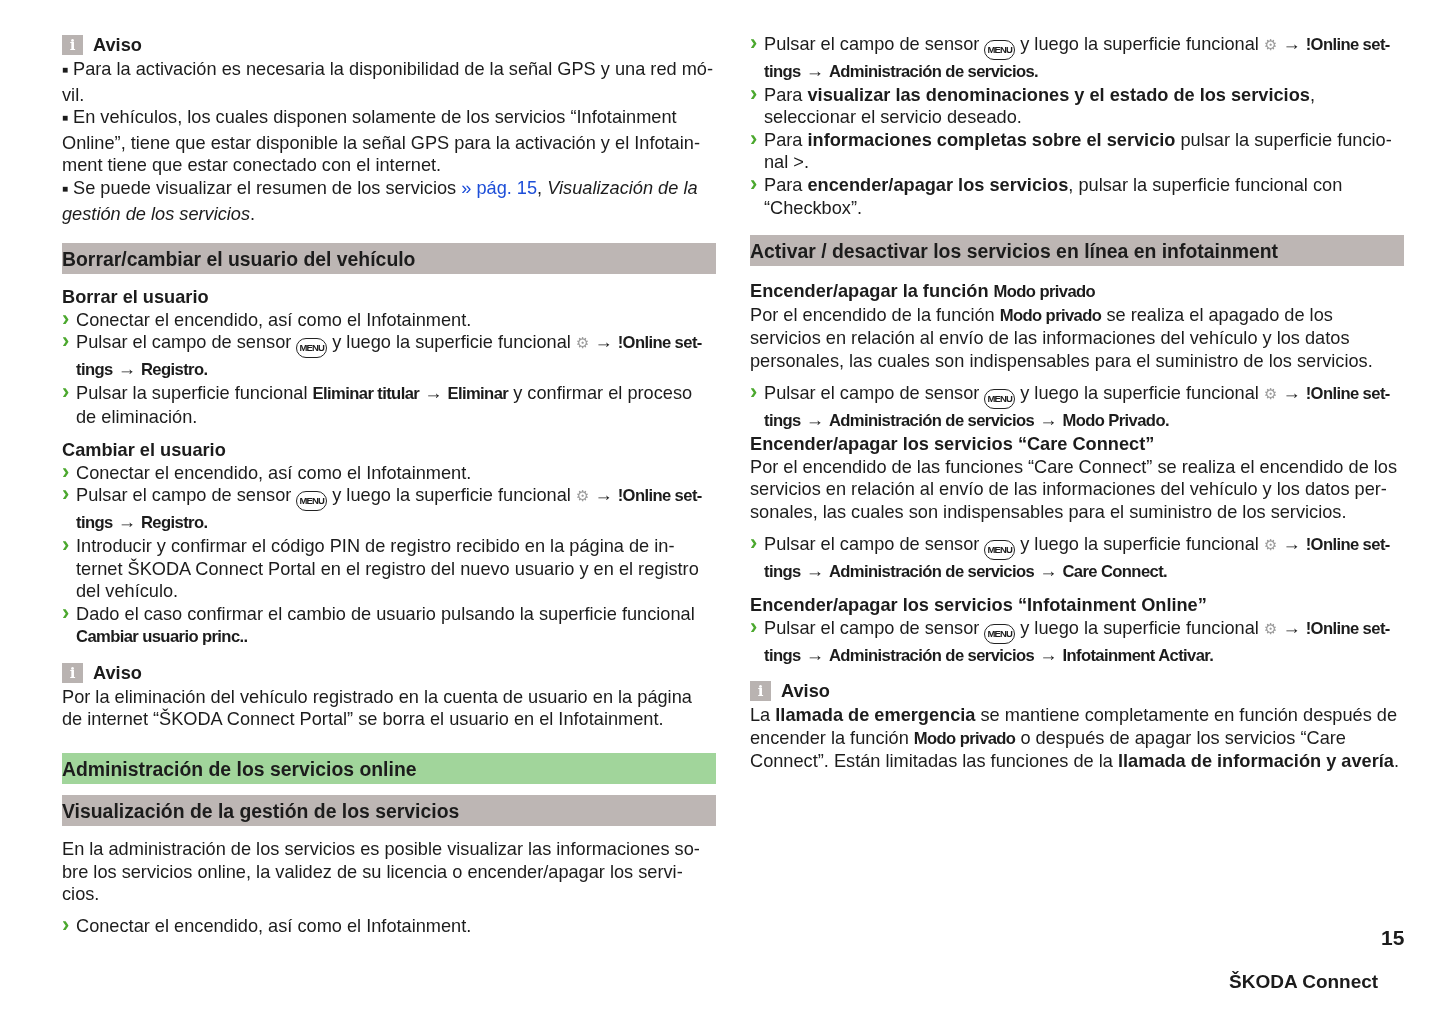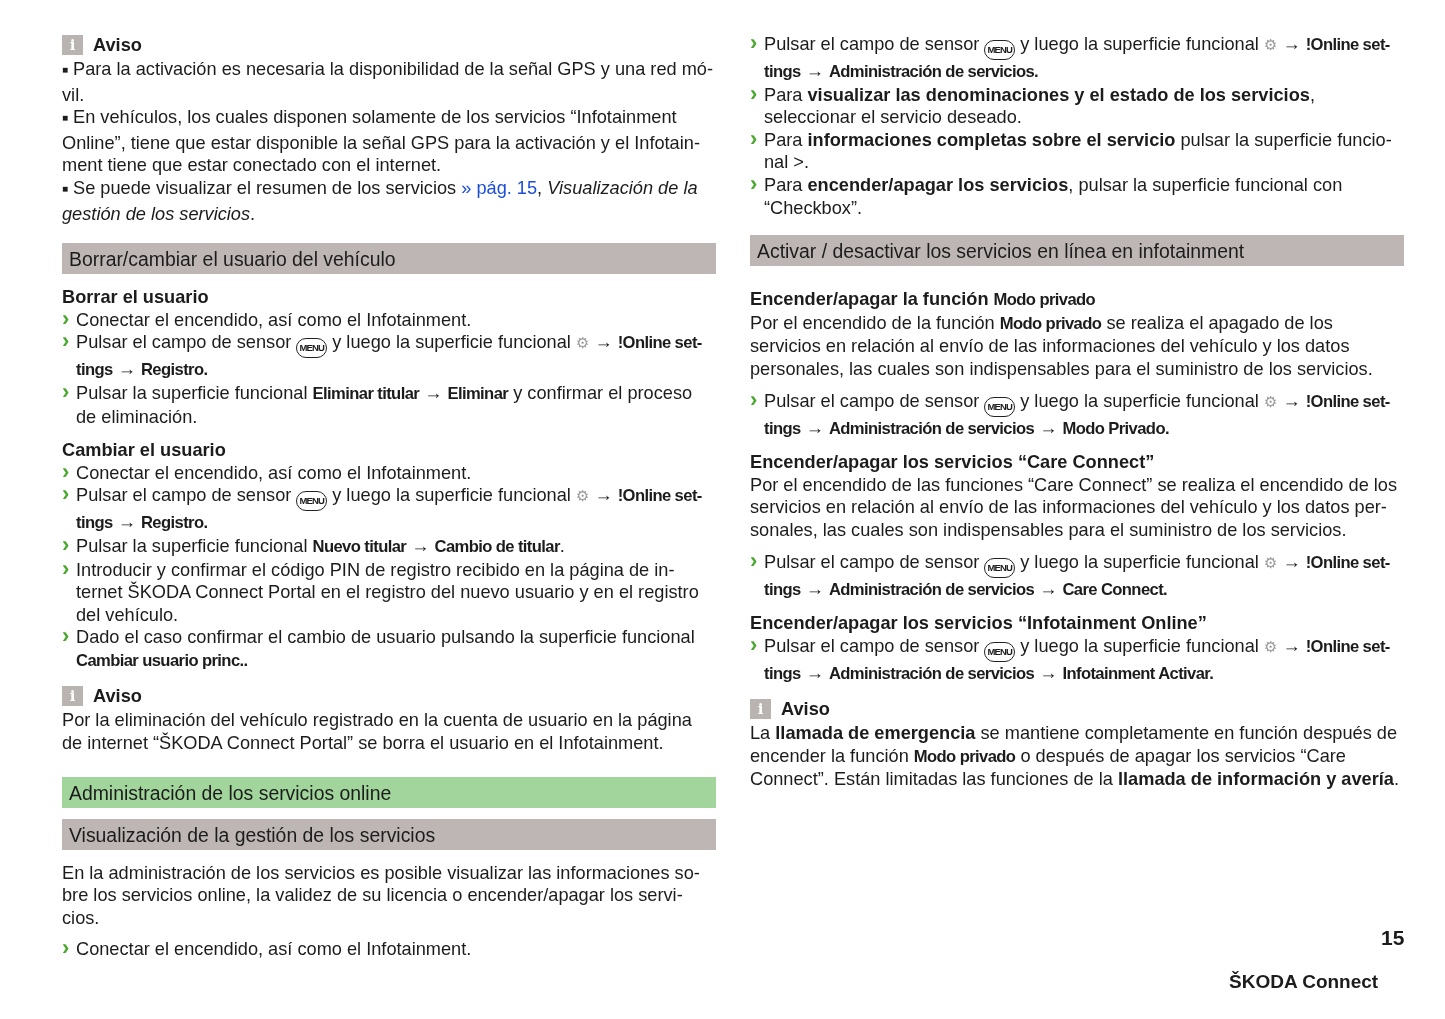--- a/index.html
+++ b/index.html
@@ -19,22 +19,22 @@
     margin-right: 10px; font-family: "DejaVu Serif", serif;
   }
   .p { margin: 0; }
   .sq::before { content: "\25A0"; font-size: 10px; margin-right: 5px; position: relative; top: -2px; }
   .green-link { color: #1d4ed8; }
   .it { font-style: italic; }
   .b { font-weight: bold; }
   .cond { font-weight: bold; font-family: "Liberation Sans Narrow", "Liberation Sans", sans-serif; letter-spacing: -0.6px; font-size: 16.6px; }
 
   .sect {
-    background: #bdb6b4; font-weight: normal; font-size: 19.4px; height: 31px;
-    line-height: 32px; padding-left: 7px;
+    background: #bdb6b4; font-weight: bold; font-size: 19.4px; height: 31px;
+    line-height: 32px; 
   }
   .sect.green { background: #a1d59b; }
 
   .h3 { font-weight: bold; margin: 0; }
   .step { position: relative; padding-left: 14px; margin: 0; }
   .step::before {
     content: "\203A"; position: absolute; left: 0; top: -1px;
     color: #4ba82e; font-weight: bold; font-size: 22px;
   }
   .menu-key {
@@ -70,21 +70,20 @@
     <p class="h3">Borrar el usuario</p>
     <p class="step">Conectar el encendido, así como el Infotainment.</p>
     <p class="step"><span>Pulsar el campo de sensor </span><span class="menu-key">MENU</span><span> y luego la superficie funcional </span><span class="gear">⚙</span> <span>→</span> <span class="cond">!Online set-tings</span> <span>→</span> <span class="cond">Registro.</span></p>
     <p class="step"><span>Pulsar la superficie funcional </span><span class="cond">Eliminar titular</span> <span>→</span> <span class="cond">Eliminar</span><span> y confirmar el proceso de eliminación.</span></p>
   </div>
 
   <div style="margin-top:11px;">
     <p class="h3">Cambiar el usuario</p>
     <p class="step">Conectar el encendido, así como el Infotainment.</p>
     <p class="step"><span>Pulsar el campo de sensor </span><span class="menu-key">MENU</span><span> y luego la superficie funcional </span><span class="gear">⚙</span> <span>→</span> <span class="cond">!Online set-tings</span> <span>→</span> <span class="cond">Registro.</span></p>
-    <p class="step"><span>Pulsar la superficie funcional </span><span class="cond">Nuevo titular</span> <span>→</span> <span class="cond">Cambio de titular</span><span>.</span></p>
     <p class="step">Introducir y confirmar el código PIN de registro recibido en la página de in-ternet ŠKODA Connect Portal en el registro del nuevo usuario y en el registro del vehículo.</p>
     <p class="step"><span>Dado el caso confirmar el cambio de usuario pulsando la superficie funcional </span><span class="cond">Cambiar usuario princ..</span></p>
   </div>
 
   <div style="margin-top:12px;">
     <div class="aviso-head">
       <span class="info-icon">i</span>
       <span>Aviso</span>
     </div>
     <p class="p">Por la eliminación del vehículo registrado en la cuenta de usuario en la página de internet “ŠKODA Connect Portal” se borra el usuario en el Infotainment.</p>
@@ -98,27 +97,27 @@
 </div>
 
 <div class="col col-right">
   <p class="step"><span>Pulsar el campo de sensor </span><span class="menu-key">MENU</span><span> y luego la superficie funcional </span><span class="gear">⚙</span> <span>→</span> <span class="cond">!Online set-tings</span> <span>→</span> <span class="cond">Administración de servicios.</span></p>
   <p class="step"><span>Para </span><span class="b">visualizar las denominaciones y el estado de los servicios</span><span>, seleccionar el servicio deseado.</span></p>
   <p class="step"><span>Para </span><span class="b">informaciones completas sobre el servicio</span><span> pulsar la superficie funcio-nal &gt;.</span></p>
   <p class="step"><span>Para </span><span class="b">encender/apagar los servicios</span><span>, pulsar la superficie funcional con “Checkbox”.</span></p>
 
   <div class="sect" style="margin-top:16px;">Activar / desactivar los servicios en línea en infotainment</div>
 
-  <div style="margin-top:22px;">
+  <div style="margin-top:14px;">
     <p class="h3"><span>Encender/apagar la función </span><span class="cond">Modo privado</span></p>
     <p class="p"><span>Por el encendido de la función </span><span class="cond">Modo privado</span><span> se realiza el apagado de los servicios en relación al envío de las informaciones del vehículo y los datos personales, las cuales son indispensables para el suministro de los servicios.</span></p>
     <p class="step" style="margin-top:9px;"><span>Pulsar el campo de sensor </span><span class="menu-key">MENU</span><span> y luego la superficie funcional </span><span class="gear">⚙</span> <span>→</span> <span class="cond">!Online set-tings</span> <span>→</span> <span class="cond">Administración de servicios</span> <span>→</span> <span class="cond">Modo Privado.</span></p>
   </div>
 
-  <div style="margin-top:11px;">
+  <div style="margin-top:1px;">
     <p class="h3">Encender/apagar los servicios “Care Connect”</p>
     <p class="p">Por el encendido de las funciones “Care Connect” se realiza el encendido de los servicios en relación al envío de las informaciones del vehículo y los datos per-sonales, las cuales son indispensables para el suministro de los servicios.</p>
     <p class="step" style="margin-top:9px;"><span>Pulsar el campo de sensor </span><span class="menu-key">MENU</span><span> y luego la superficie funcional </span><span class="gear">⚙</span> <span>→</span> <span class="cond">!Online set-tings</span> <span>→</span> <span class="cond">Administración de servicios</span> <span>→</span> <span class="cond">Care Connect.</span></p>
   </div>
 
   <div style="margin-top:11px;">
     <p class="h3">Encender/apagar los servicios “Infotainment Online”</p>
     <p class="step"><span>Pulsar el campo de sensor </span><span class="menu-key">MENU</span><span> y luego la superficie funcional </span><span class="gear">⚙</span> <span>→</span> <span class="cond">!Online set-tings</span> <span>→</span> <span class="cond">Administración de servicios</span> <span>→</span> <span class="cond">Infotainment Activar.</span></p>
   </div>
 

